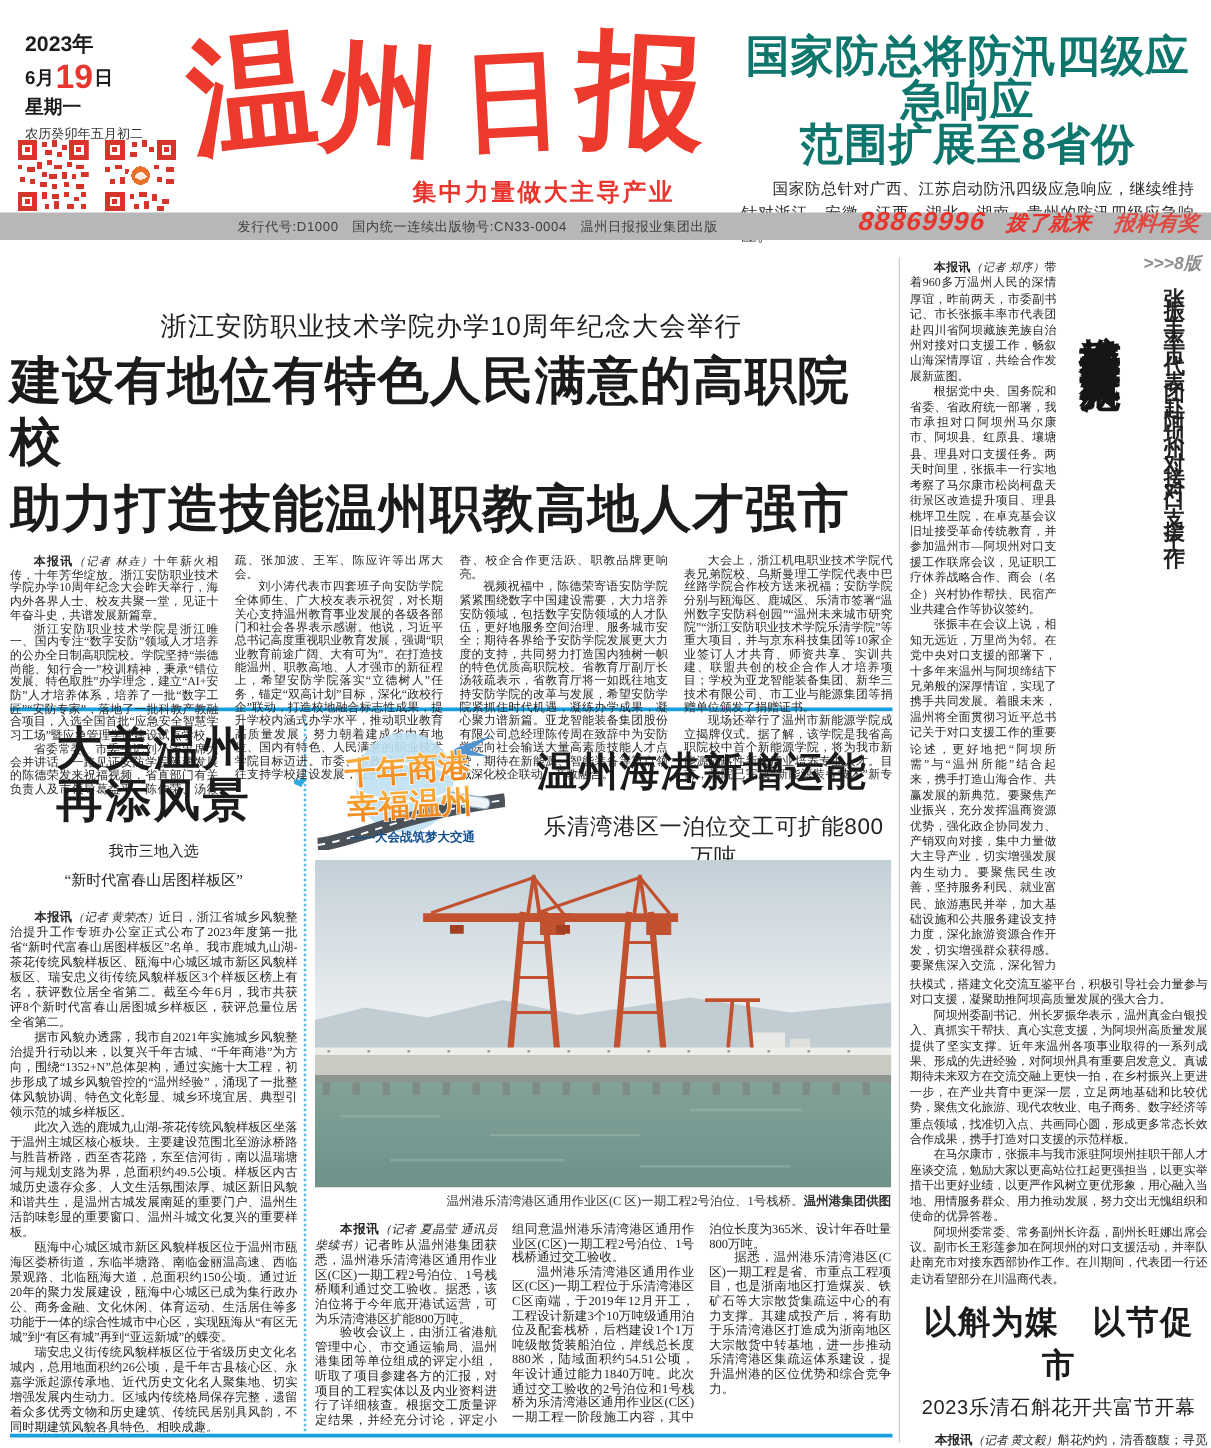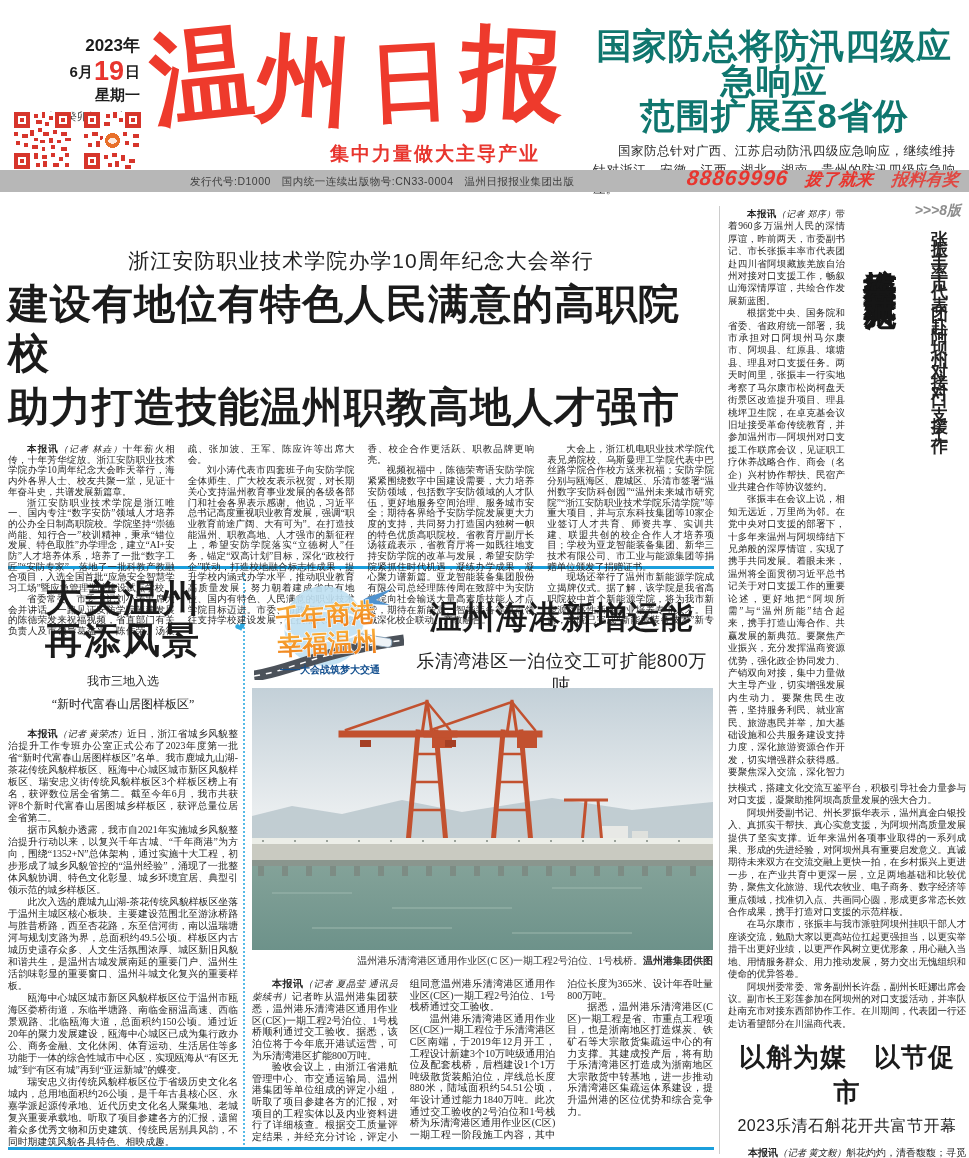--- a/index.html
+++ b/index.html
@@ -1,21 +1,21 @@
 <!DOCTYPE html>
 <html><head>
 <meta charset="utf-8">
 <style>
   html,body{margin:0;padding:0;background:#fff;}
   .page{position:relative;width:969px;height:1158px;background:#ffffff;overflow:hidden;
         font-family:"Liberation Serif",serif;color:#232323;}
 
   
-  .date-block{position:absolute;left:20px;top:24px;width:120px;text-align:right;
-              font-family:"Liberation Sans",sans-serif;color:#1c1c1c;margin-top:10px;}
+  .date-block{position:absolute;left:20px;top:24px;width:120px;text-align:left;
+              font-family:"Liberation Sans",sans-serif;color:#1c1c1c;}
   .d-year{font-size:17px;font-weight:700;}
   .d-md{font-size:15px;font-weight:700;margin-top:1px;}
   .d-day{color:#e8352e;font-size:27px;font-weight:800;line-height:1;vertical-align:-3px;padding:0 1px;}
   .d-week{font-size:15px;font-weight:700;margin-top:1px;}
   .d-lunar{font-size:10.5px;margin-top:5px;font-family:"Liberation Serif",serif;color:#333;}
   .d-issue{font-size:11.5px;margin-top:2px;font-family:"Liberation Serif",serif;color:#333;}
 
   .qr{position:absolute;top:112px;width:57px;height:57px;}
   .qr.q1{left:14px;} .qr.q2{left:84px;}
   .qr-label{position:absolute;top:175px;font-size:10px;color:#3c3c3c;width:70px;text-align:center;
@@ -78,21 +78,21 @@
   .la-body{margin-top:12px;height:418px;overflow:hidden;font-size:9.8px;line-height:12px;
            text-align:justify;color:#262626;}
 
   
   .port-article{position:absolute;left:252px;top:576px;width:461px;}
   .badge{position:absolute;left:2px;top:4px;width:150px;height:100px;}
   .pa-titles{margin-left:158px;text-align:center;}
   .pa-title{font-size:32px;font-weight:900;color:#1b1b1b;letter-spacing:1px;margin-top:20px;
             font-family:"Liberation Sans",sans-serif;}
   .pa-sub{font-size:18px;color:#222;margin-top:9px;letter-spacing:.5px;
-          font-family:"Liberation Sans",sans-serif;font-weight:400;}
+          font-family:"Liberation Sans",sans-serif;font-weight:400;margin-left:19px;}
   .photo{position:absolute;left:0;top:112px;width:461px;height:262px;display:block;}
   .pa-caption{position:absolute;left:0;top:378px;width:461px;text-align:right;font-size:10px;color:#333;}
   .pa-caption b{font-weight:700;}
   .pa-body{position:absolute;left:0;top:402px;width:461px;height:166px;overflow:hidden;
            column-count:3;column-gap:12px;column-fill:auto;font-size:10px;line-height:11.6px;
            text-align:justify;color:#262626;}
 
   
   .right-article{position:absolute;left:728px;top:206px;width:238px;height:822px;}
   .ra-narrow{position:absolute;left:0;top:2px;width:117px;height:570px;overflow:hidden;
@@ -211,21 +211,21 @@
     <div class="la-title">再添风景</div>
     <div class="la-sub">
       <div>我市三地入选</div>
       <div>“新时代富春山居图样板区”</div>
     </div>
     <div class="la-body">
       <p><b>本报讯</b><i>（记者 黄荣杰）</i><span>近日，浙江省城乡风貌整治提升工作专班办公室正式公布了2023年度第一批省“新时代富春山居图样板区”名单。我市鹿城九山湖-茶花传统风貌样板区、瓯海中心城区城市新区风貌样板区、瑞安忠义街传统风貌样板区3个样板区榜上有名，获评数位居全省第二。截至今年6月，我市共获评8个新时代富春山居图城乡样板区，获评总量位居全省第二。</span></p>
       <p>据市风貌办透露，我市自2021年实施城乡风貌整治提升行动以来，以复兴千年古城、“千年商港”为方向，围绕“1352+N”总体架构，通过实施十大工程，初步形成了城乡风貌管控的“温州经验”，涌现了一批整体风貌协调、特色文化彰显、城乡环境宜居、典型引领示范的城乡样板区。</p>
       <p>此次入选的鹿城九山湖-茶花传统风貌样板区坐落于温州主城区核心板块。主要建设范围北至游泳桥路与胜昔桥路，西至杏花路，东至信河街，南以温瑞塘河与规划支路为界，总面积约49.5公顷。样板区内古城历史遗存众多、人文生活氛围浓厚、城区新旧风貌和谐共生，是温州古城发展南延的重要门户、温州生活韵味彰显的重要窗口、温州斗城文化复兴的重要样板。</p>
       <p>瓯海中心城区城市新区风貌样板区位于温州市瓯海区娄桥街道，东临半塘路、南临金丽温高速、西临景观路、北临瓯海大道，总面积约150公顷。通过近20年的聚力发展建设，瓯海中心城区已成为集行政办公、商务金融、文化休闲、体育运动、生活居住等多功能于一体的综合性城市中心区，实现瓯海从“有区无城”到“有区有城”再到“亚运新城”的蝶变。</p>
-      <p>瑞安忠义街传统风貌样板区位于省级历史文化名城内，总用地面积约26公顷，是千年古县核心区、永嘉学派起源传承地、近代历史文化名人聚集地、老城复兴重要承载地。听取了项目参建各方的汇报，遗留着众多优秀文物和历史建筑、传统民居别具风韵，不同时期建筑风貌各具特色、相映成趣。</p>
+      <p>瑞安忠义街传统风貌样板区位于省级历史文化名城内，总用地面积约26公顷，是千年古县核心区、永嘉学派起源传承地、近代历史文化名人聚集地、切实增强发展内生动力。区域内传统格局保存完整，遗留着众多优秀文物和历史建筑、传统民居别具风韵，不同时期建筑风貌各具特色、相映成趣。</p>
 
     </div>
   </section>
 
   <section class="port-article np">
     <svg class="badge" viewBox="0 0 150 100">
       <defs>
         <linearGradient id="og" x1="0" y1="0" x2="0" y2="1">
             <stop offset="0" stop-color="#f9b23c"></stop>
             <stop offset="1" stop-color="#ee7c18"></stop>

